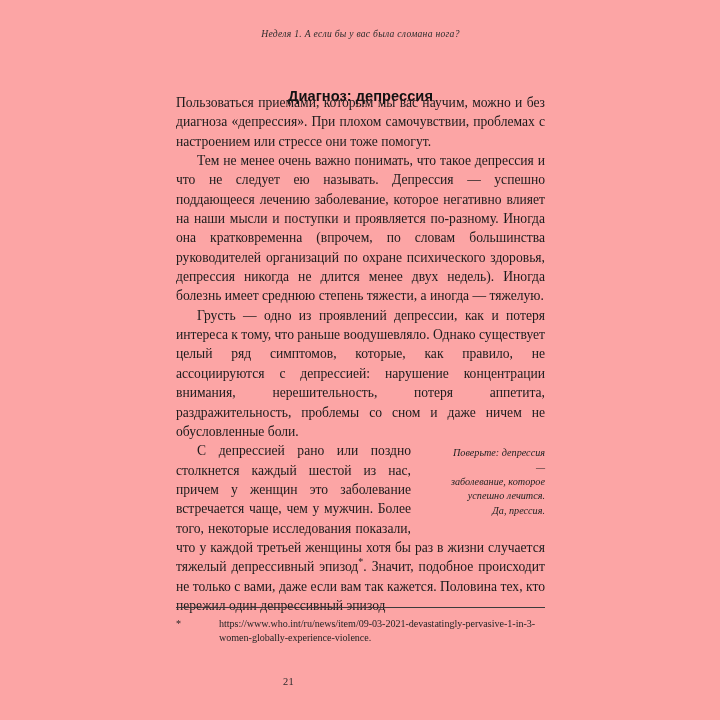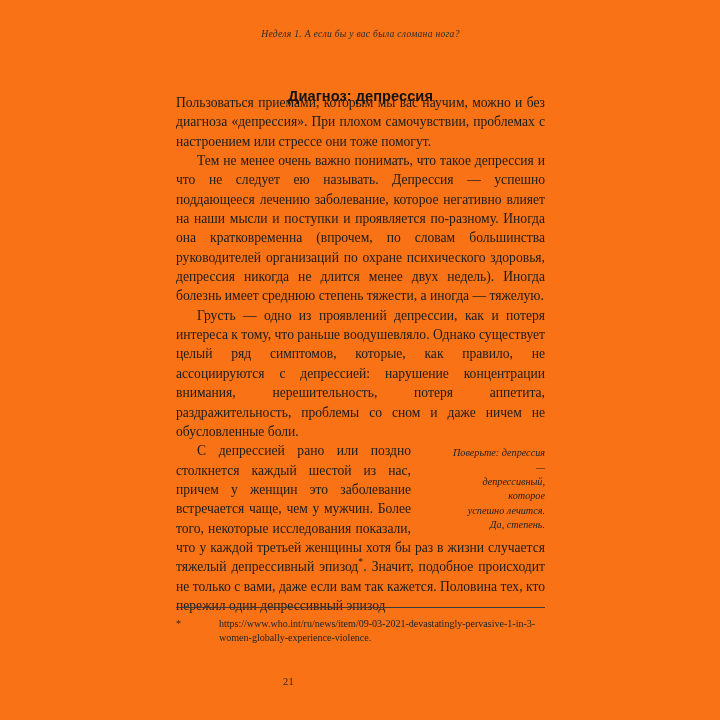--- a/index.html
+++ b/index.html
@@ -5,21 +5,21 @@
   html, body {
     margin: 0;
     padding: 0;
     background: #ffffff;
   }
 
   .page {
     position: relative;
     width: 720px;
     height: 720px;
-    background: #f97316;
+    background: #fca5a5;
     overflow: hidden;
     box-sizing: border-box;
     font-family: "Liberation Serif", "DejaVu Serif", serif;
     color: #1a1a1a;
   }
 
   
   .running-header {
     position: absolute;
     top: 28px;
@@ -153,23 +153,23 @@
 
     <p>Пользоваться приемами, которым мы вас научим, можно и без диагноза «депрессия». При плохом само­чувствии, проблемах с настроением или стрессе они тоже помогут.</p>
 
     <p class="indent">Тем не менее очень важно понимать, что такое де­прессия и что не следует ею называть. Депрессия — успешно поддающееся лечению заболевание, которое негативно влияет на наши мысли и поступки и проявля­ется по-разному. Иногда она кратковременна (впрочем, по словам большинства руководителей организаций по охране психического здоровья, депрессия никогда не длится менее двух недель). Иногда болезнь имеет среднюю степень тяжести, а иногда — тяжелую.</p>
 
     <p class="indent">Грусть — одно из проявлений депрессии, как и поте­ря интереса к тому, что раньше воодушевляло. Однако существует целый ряд симптомов, которые, как пра­вило, не ассоциируются с депрессией: нарушение кон­центрации внимания, нерешительность, потеря аппе­тита, раздражительность, проблемы со сном и даже ничем не обусловленные боли.</p>
 
     <p class="indent">
       <span class="margin-note">
         <span class="nl">Поверьте: депрессия —</span>
-        <span class="nl">депрессивный, которое</span>
+        <span class="nl">заболевание, которое</span>
         <span class="nl">успешно лечится.</span>
-        <span class="nl">Да, степень.</span>
+        <span class="nl">Да, прессия.</span>
       </span><span>С депрессией рано или поздно столк­нется каждый шестой из нас, причем у женщин это заболевание встречается чаще, чем у мужчин. Более того, неко­торые исследования показали, что у ка­ждой третьей женщины хотя бы раз в жизни случается тяжелый депрессивный эпизод</span><span class="fn-marker">*</span><span>. Значит, подобное происходит не только с вами, даже если вам так кажется. Половина тех, кто пережил один депрессивный эпизод</span>
     </p>
 
   </div>
 
   <div class="footnote-area">
     <div class="footnote-rule"></div>
     <div class="footnote">
       <span class="footnote-mark">*</span>
       <span class="footnote-text">https://www.who.int/ru/news/item/09-03-2021-devastatingly-pervasive-1-in-3-women-globally-experience-violence.</span>

